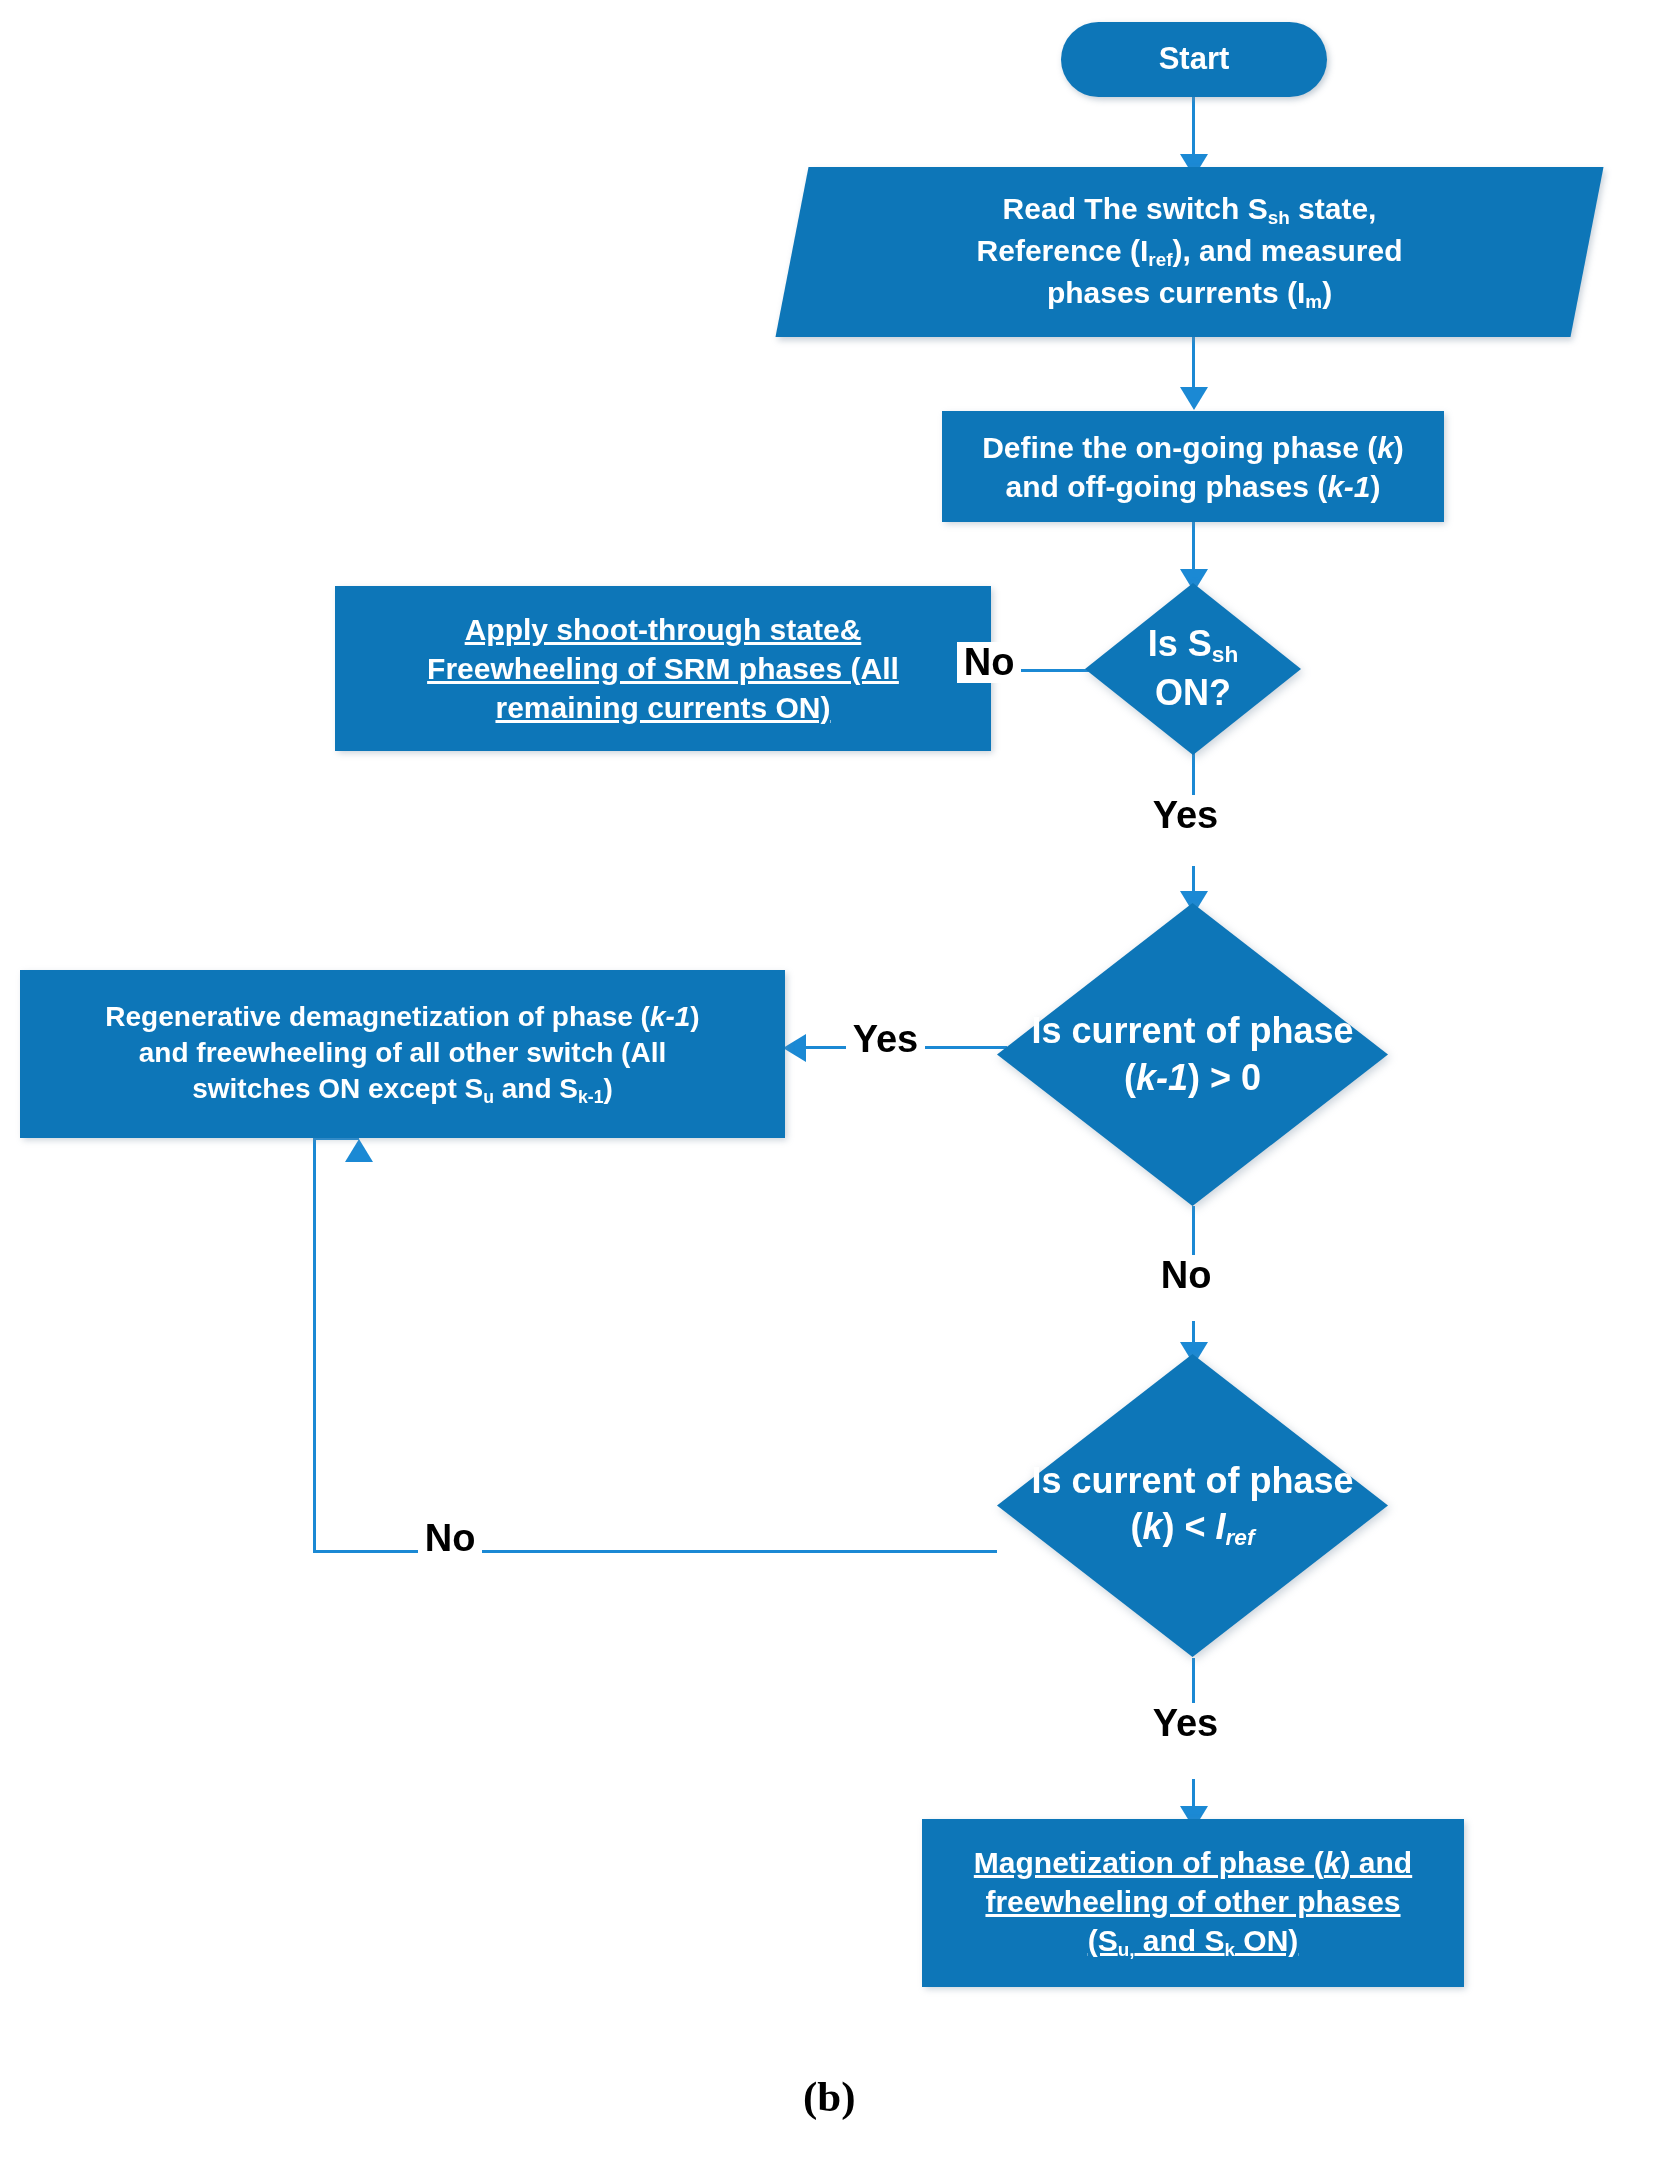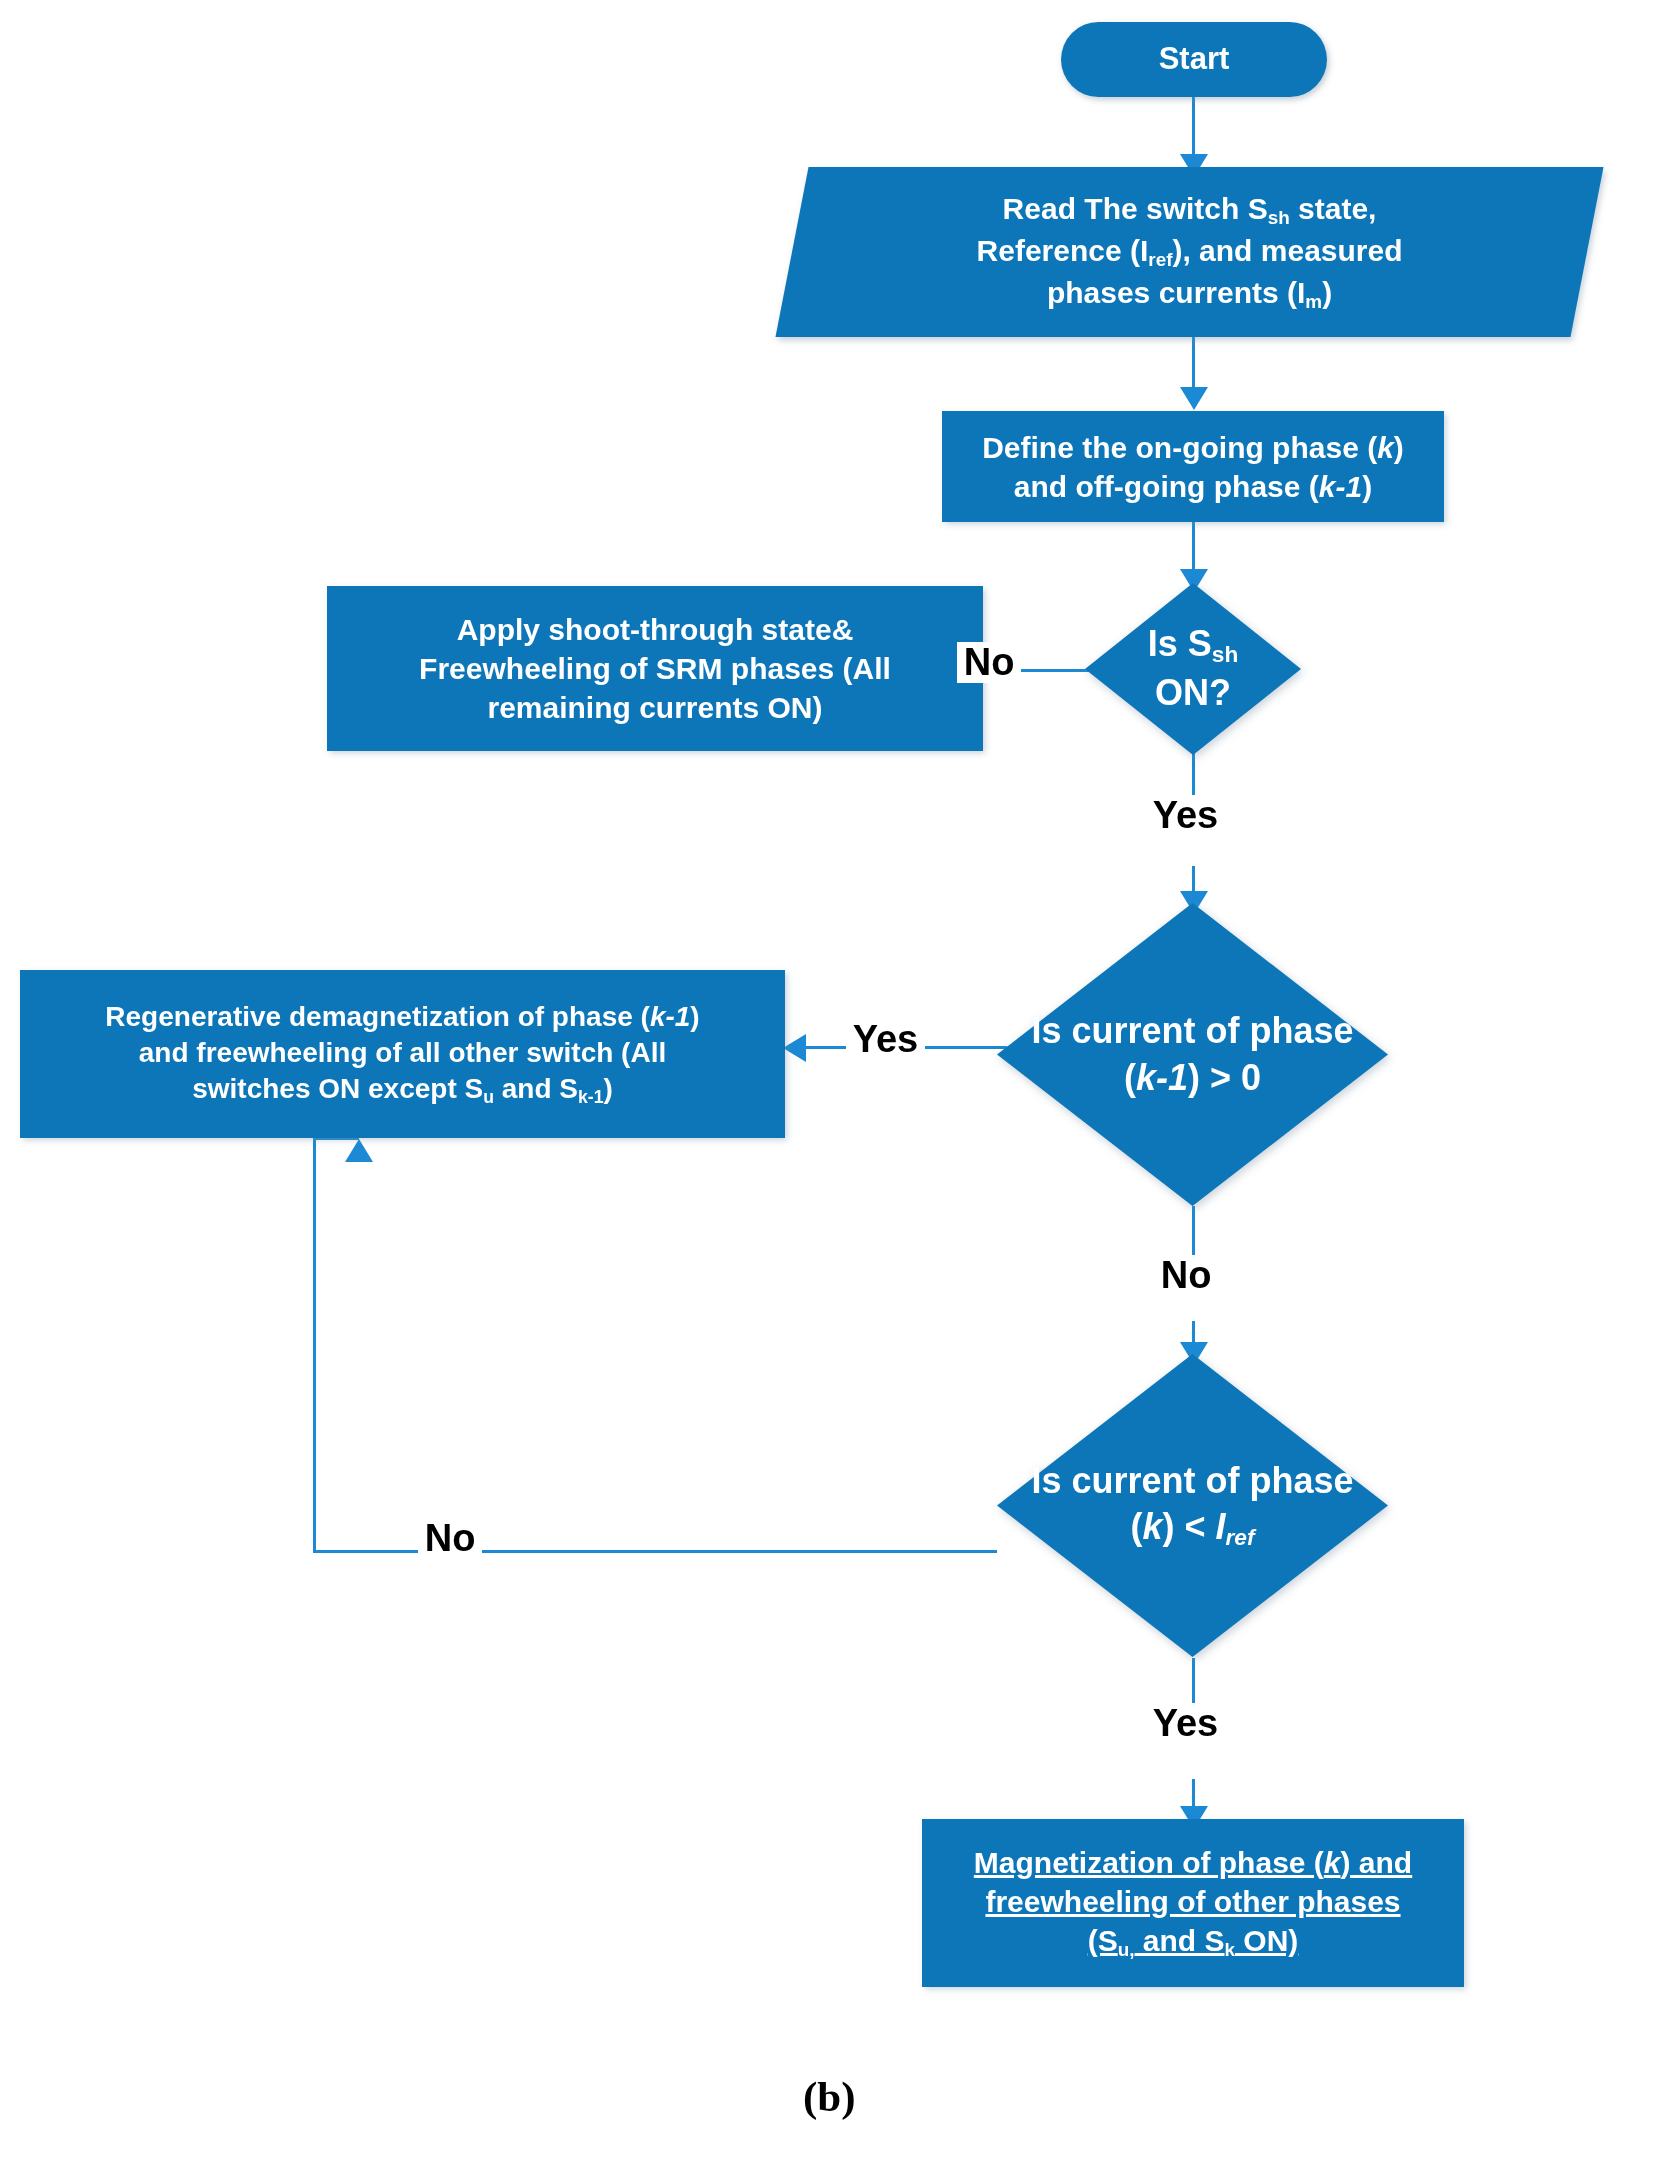--- a/index.html
+++ b/index.html
@@ -186,33 +186,33 @@
     <div class="txt">
       <span><span>Read The switch S</span><sub>sh</sub><span> state,</span></span><br>
       <span><span>Reference (I</span><sub>ref</sub><span>), and measured</span></span><br>
       <span><span>phases currents (I</span><sub>m</sub><span>)</span></span>
     </div>
   </div>
 
   <div class="node process fill-blue" style="left:942px; top:411px; width:502px; height:111px;">
     <div class="txt">
       <span><span>Define the on-going phase (</span><i>k</i><span>)</span></span><br>
-      <span><span>and off-going phase (</span><i>k-1</i><span>)</span></span>
+      <span><span>and off-going phases (</span><i>k-1</i><span>)</span></span>
     </div>
   </div>
 
   <div class="node diamond" style="left:1085px; top:583px; width:216px; height:172px;">
     <div class="dia-shape"></div>
     <div class="txt">
       <span><span>Is S</span><sub>sh</sub></span><br>
       <span>ON?</span>
     </div>
   </div>
 
-  <div class="node process fill-blue" style="left:327px; top:586px; width:656px; height:165px;">
+  <div class="node process fill-blue" style="left:335px; top:586px; width:656px; height:165px;text-decoration:underline;">
     <div class="txt">
       <span>Apply shoot-through state&amp;</span><br>
       <span>Freewheeling of SRM phases (All</span><br>
       <span>remaining currents ON)</span>
     </div>
   </div>
 
   <div class="node diamond" style="left:997px; top:903px; width:391px; height:303px;">
     <div class="dia-shape"></div>
     <div class="txt">

